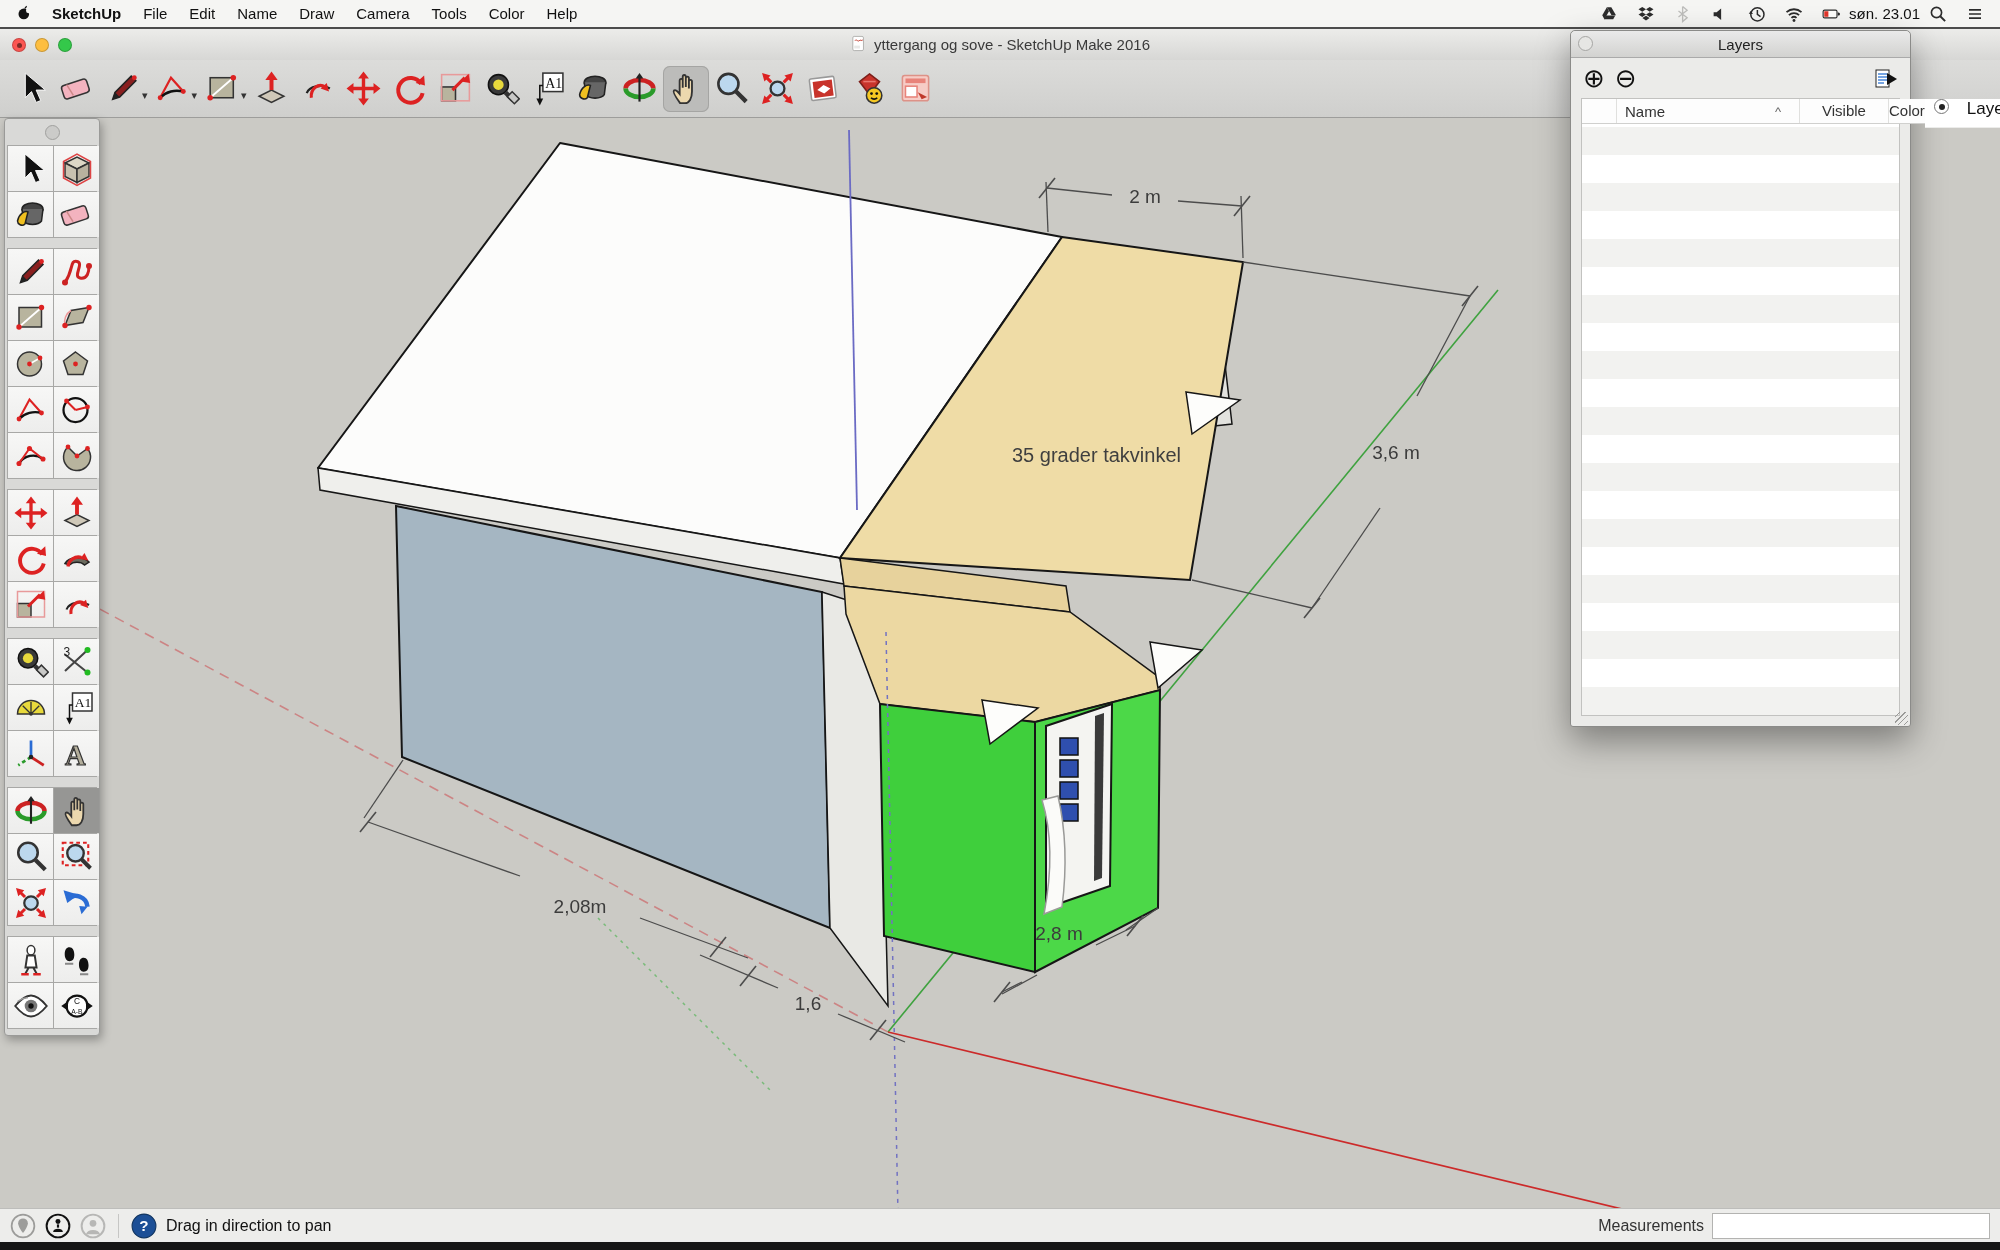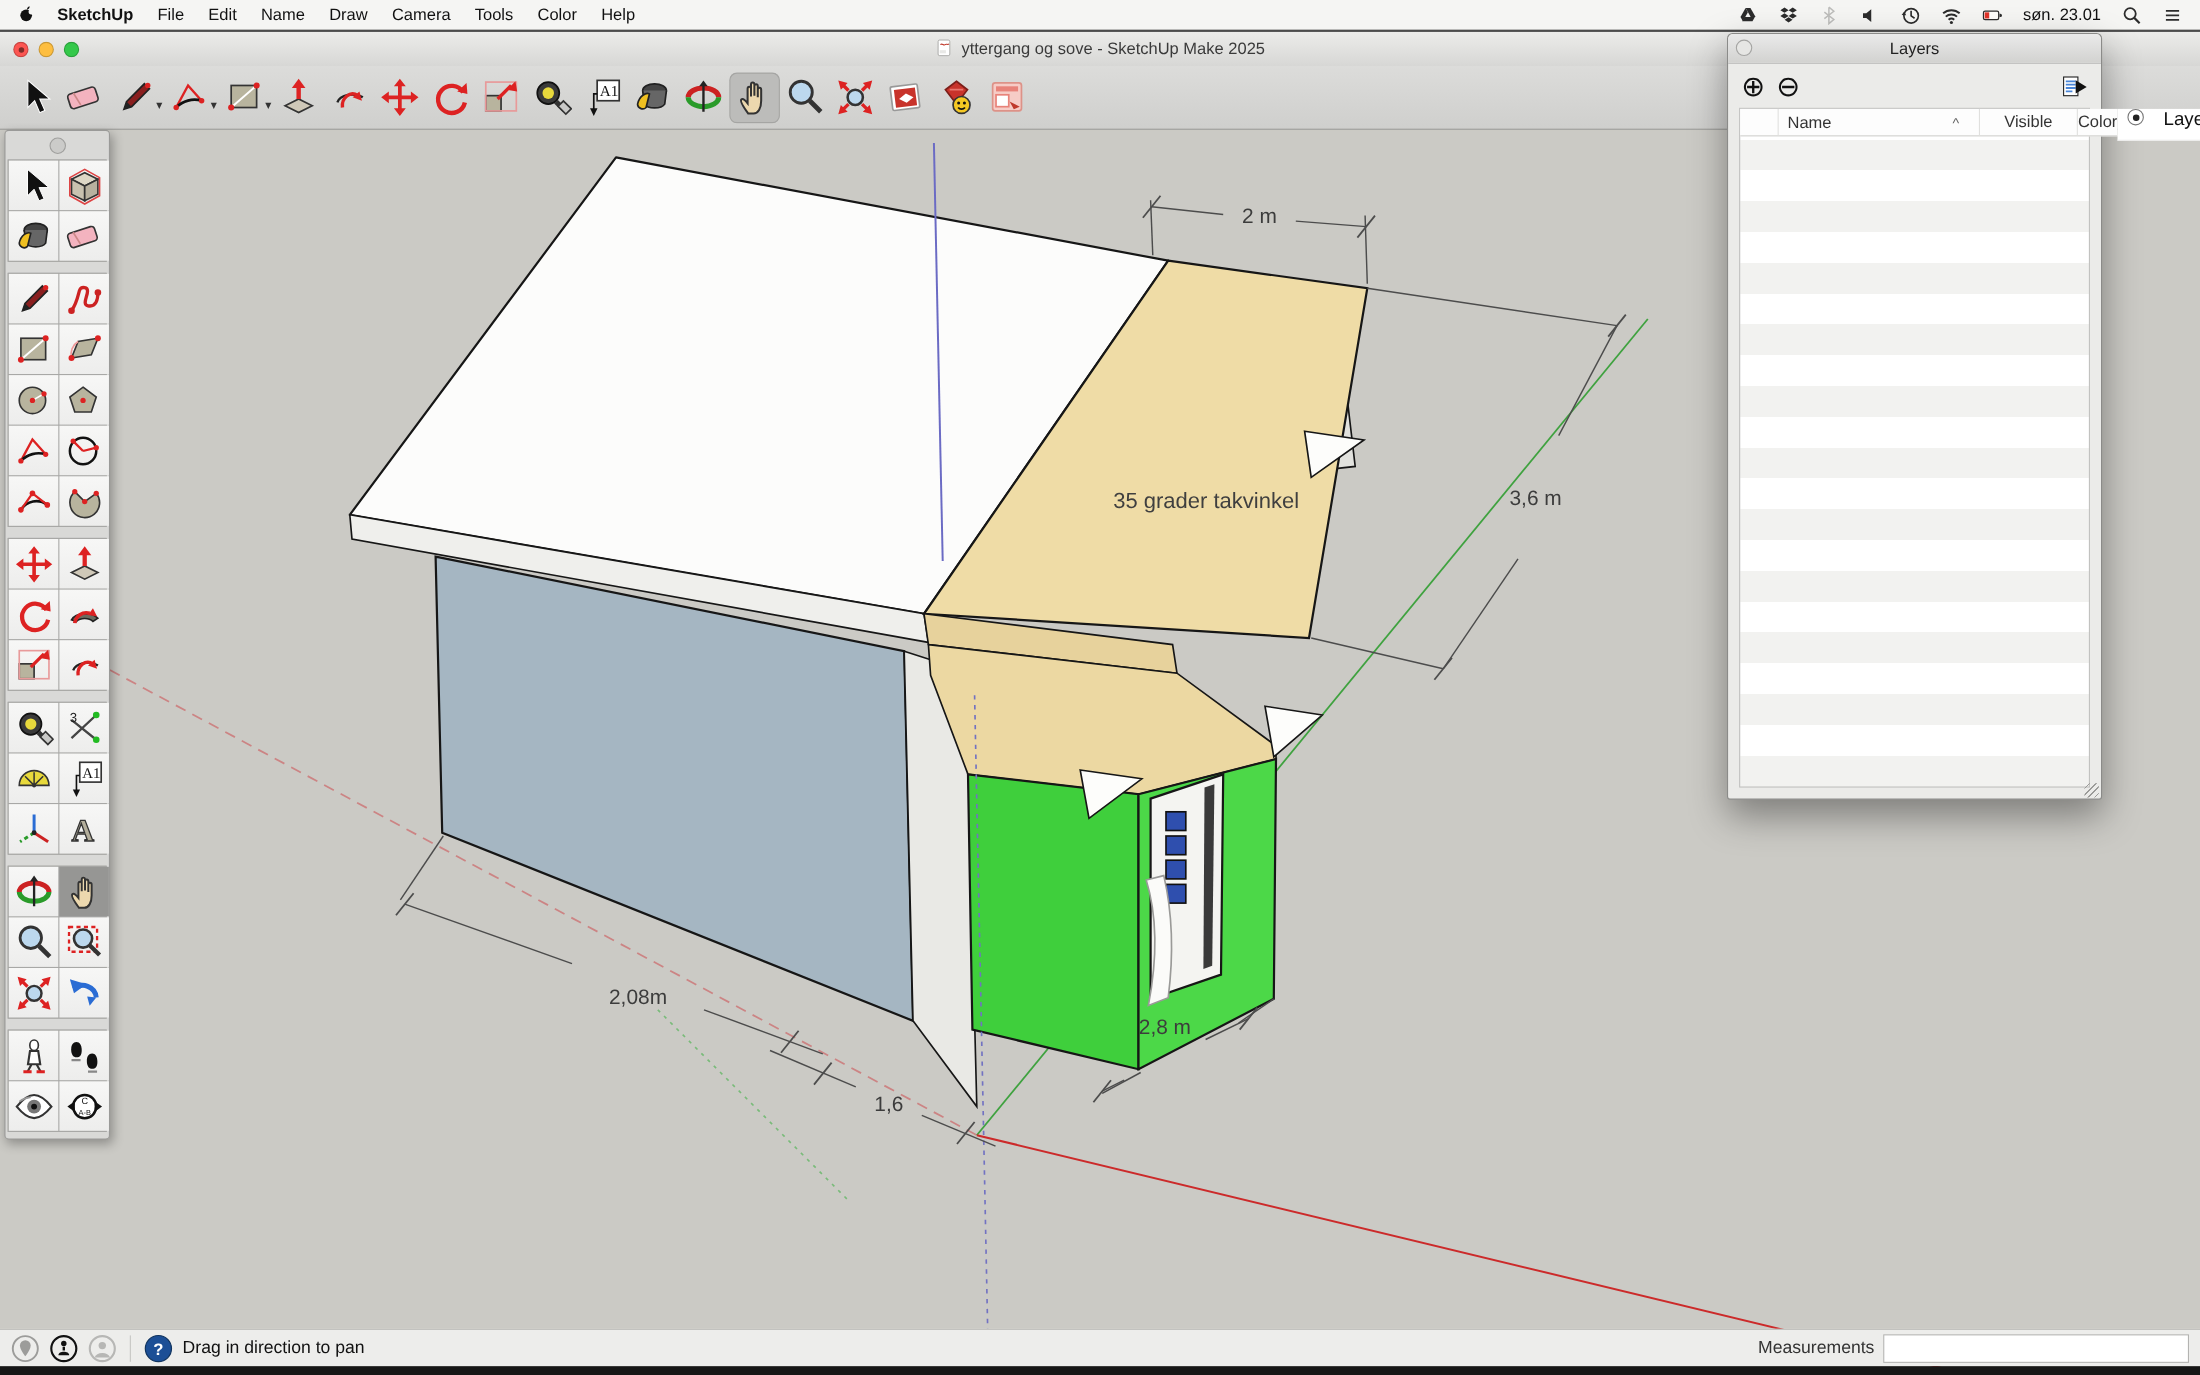--- a/index.html
+++ b/index.html
@@ -5,21 +5,21 @@
   html,body{margin:0;padding:0;}
   body{width:2000px;height:1250px;position:relative;overflow:hidden;
        font-family:"Liberation Sans",sans-serif;background:#cbcac5;}
 
   
   .menubar{position:absolute;top:0;left:0;width:2000px;height:27px;background:#f5f5f3;
            display:flex;align-items:center;padding:0 16px;box-sizing:border-box;font-size:15px;color:#111;}
   .menubar .apple{width:17px;height:19px;margin-right:8px;display:inline-block;}
   .menu-item{padding:0 11px;line-height:27px;}
   .menu-item.app{font-weight:bold;}
-  .mb-right{margin-left:auto;display:flex;align-items:center;gap:19px;}
+  .mb-right{margin-left:auto;display:flex;align-items:center;gap:9px;}
   .mb-icon{width:18px;height:18px;display:inline-block;}
   .mb-clock{font-size:15px;color:#111;}
 
   
   .titlebar{position:absolute;top:27px;left:0;width:2000px;height:33px;
             background:linear-gradient(#ececea,#d7d7d5);border-top:2px solid #4c4c4c;
             display:flex;align-items:center;box-sizing:border-box;}
   .lights{position:absolute;left:12px;top:9px;display:flex;gap:9px;}
   .light{width:14px;height:14px;border-radius:50%;display:inline-block;position:relative;border:1px solid rgba(0,0,0,.2);box-sizing:border-box;}
   .light .dot{position:absolute;left:4px;top:4px;width:5px;height:5px;border-radius:50%;background:#7e2c28;}
@@ -169,21 +169,21 @@
     <span class="light" id="light-max" style="background: rgb(52, 200, 74);"></span>
   </span>
   <span class="wtitle">
     <span class="doc-icon">
       <svg viewBox="0 0 24 24">
           <rect x="4" y="2" width="15" height="20" rx="2" fill="#fff" stroke="#9a9a98"></rect>
           <path d="M7 8c2-3 4 2 6 0s3 1 5-1" stroke="#c0392b" fill="none" stroke-width="1.4"></path>
           <rect x="6" y="15" width="8" height="4" fill="#e8e8e6"></rect>
         </svg>
     </span>
-    <span>yttergang og sove - SketchUp Make 2025</span>
+    <span>yttergang og sove - SketchUp Make 2016</span>
   </span>
 </div>
 
 <div class="toolbar" id="toolbar-items">
     <div class="tb-btn">
       <span class="ticon"><svg viewBox="0 0 24 24">
           <path d="M8 2v16l4-4 3 7 3-1.2L15 13h6z" fill="#111" stroke="#fff" stroke-width="0.6"></path>
         </svg></span>
     </div>
     <div class="tb-btn">

